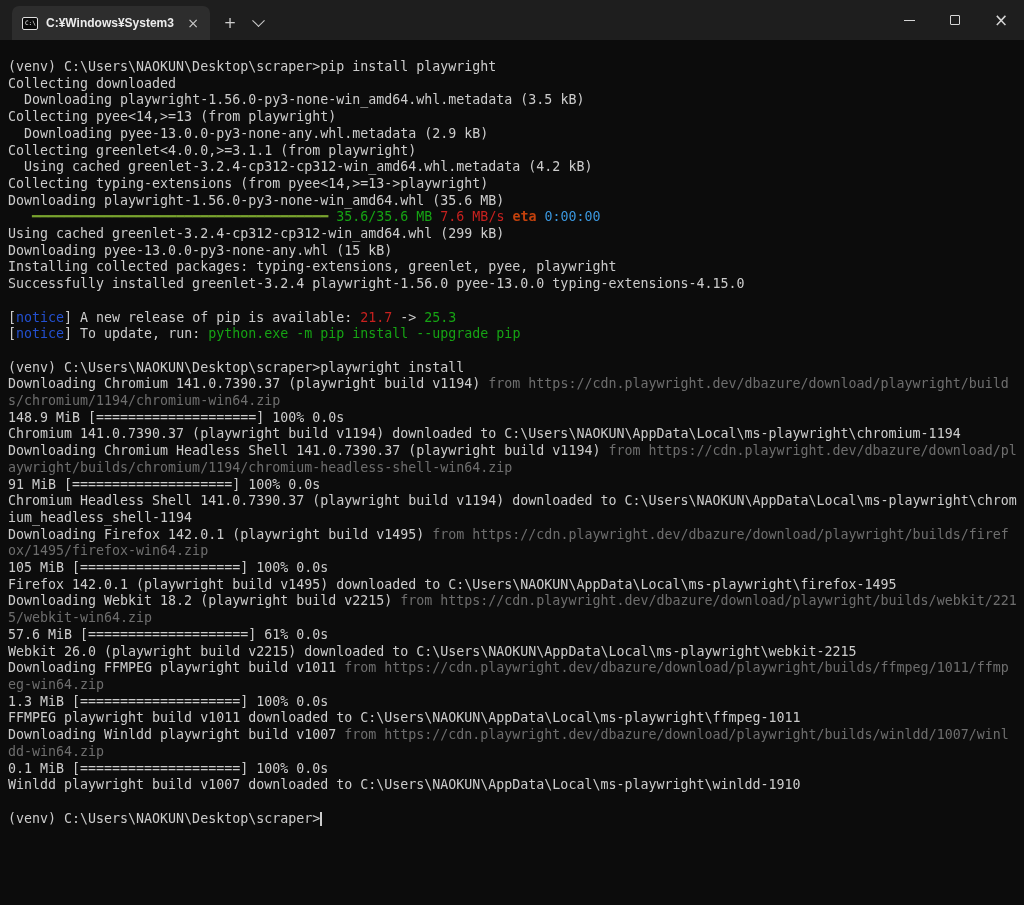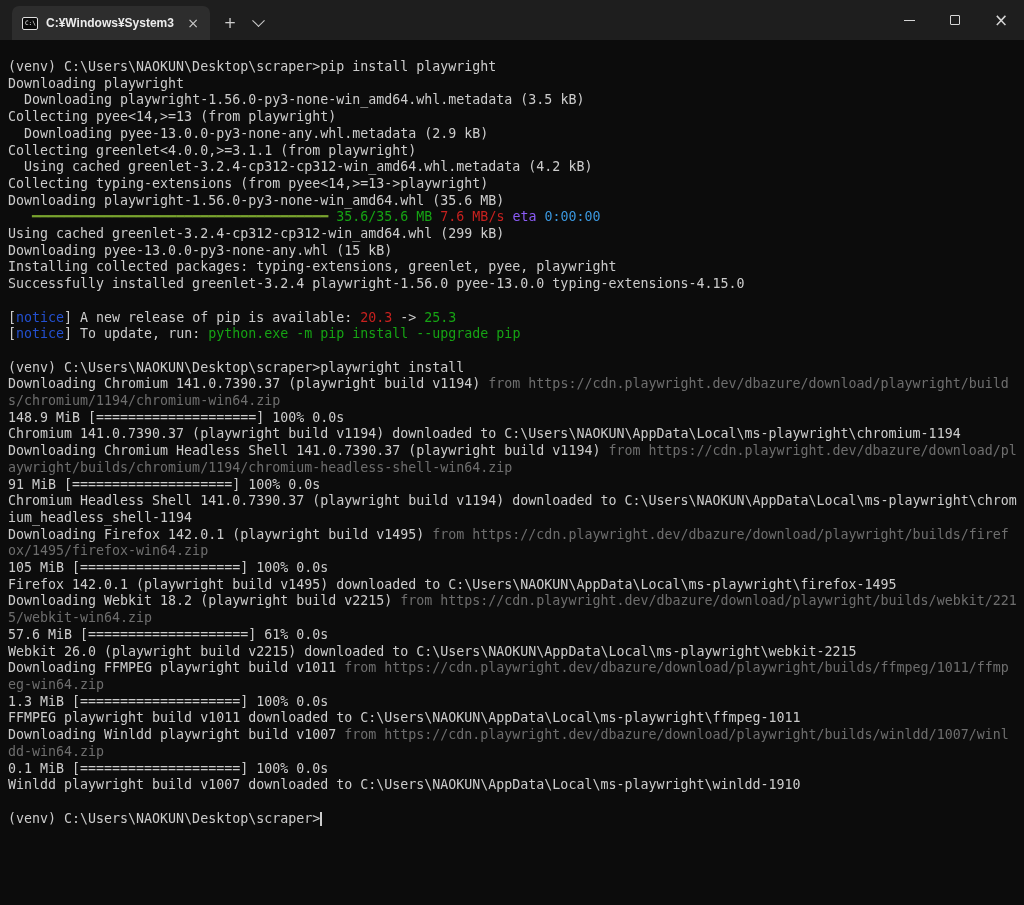--- a/index.html
+++ b/index.html
@@ -31,21 +31,21 @@
   .min-glyph{width:11px;height:1px;background:#d6d6d6;}
   .max-glyph{width:10px;height:10px;border:1px solid #d6d6d6;border-radius:1px;}
   .close-glyph{font-family:"DejaVu Sans",sans-serif;font-size:17px;line-height:17px;color:#d6d6d6;}
 
   
   .terminal{position:absolute;top:40px;left:0;right:0;bottom:0;background:var(--term-bg);
        padding:19px 8px 0 8px;color:var(--term-fg);font-size:13.3px;line-height:16.7px;}
   .row{width:126ch;white-space:pre-wrap;word-break:break-all;min-height:16.7px;}
   .g{color:var(--g)} .r{color:var(--r)} .c{color:var(--cy)} .b{color:var(--bl)}
   .gy{color:var(--gy)} .bar{color:var(--bargreen)}
-  .bd{color:#8b5cf6;font-weight:normal}
+  .bd{color:#c2410c;font-weight:bold}
   .cursor{display:inline-block;width:2px;height:14px;background:#cccccc;vertical-align:middle;}
 </style>
 </head>
 <body>
 
 <div class="titlebar">
   <div class="tab">
     <div class="cmd-icon">C:\</div>
     <div class="tab-title">C:¥Windows¥System32¥cmd.e</div>
     <div class="tab-close">×</div>
@@ -64,35 +64,35 @@
       <div class="max-glyph"></div>
     </div>
     <div class="win-btn">
       <div class="close-glyph">×</div>
     </div>
   </div>
 </div>
 
 <div class="terminal">
     <div class="row"><span>(venv) C:\Users\NAOKUN\Desktop\scraper&gt;pip install playwright</span></div>
-    <div class="row"><span>Downloading playwright</span></div>
+    <div class="row"><span>Collecting downloaded</span></div>
     <div class="row"><span>  Downloading playwright-1.56.0-py3-none-win_amd64.whl.metadata (3.5 kB)</span></div>
     <div class="row"><span>Collecting pyee&lt;14,&gt;=13 (from playwright)</span></div>
     <div class="row"><span>  Downloading pyee-13.0.0-py3-none-any.whl.metadata (2.9 kB)</span></div>
     <div class="row"><span>Collecting greenlet&lt;4.0.0,&gt;=3.1.1 (from playwright)</span></div>
     <div class="row"><span>  Using cached greenlet-3.2.4-cp312-cp312-win_amd64.whl.metadata (4.2 kB)</span></div>
     <div class="row"><span>Collecting typing-extensions (from pyee&lt;14,&gt;=13-&gt;playwright)</span></div>
     <div class="row"><span>Downloading playwright-1.56.0-py3-none-win_amd64.whl (35.6 MB)</span></div>
     <div class="row"><span>   </span><span class="bar">━━━━━━━━━━━━━━━━━━━━━━━━━━━━━━━━━━━━━</span><span> </span><span class="g">35.6/35.6 MB</span><span> </span><span class="r">7.6 MB/s</span><span> </span><span class="bd">eta</span><span> </span><span class="c">0:00:00</span></div>
     <div class="row"><span>Using cached greenlet-3.2.4-cp312-cp312-win_amd64.whl (299 kB)</span></div>
     <div class="row"><span>Downloading pyee-13.0.0-py3-none-any.whl (15 kB)</span></div>
     <div class="row"><span>Installing collected packages: typing-extensions, greenlet, pyee, playwright</span></div>
     <div class="row"><span>Successfully installed greenlet-3.2.4 playwright-1.56.0 pyee-13.0.0 typing-extensions-4.15.0</span></div>
     <div class="row"></div>
-    <div class="row"><span>[</span><span class="b">notice</span><span>] A new release of pip is available: </span><span class="r">20.3</span><span> -&gt; </span><span class="g">25.3</span></div>
+    <div class="row"><span>[</span><span class="b">notice</span><span>] A new release of pip is available: </span><span class="r">21.7</span><span> -&gt; </span><span class="g">25.3</span></div>
     <div class="row"><span>[</span><span class="b">notice</span><span>] To update, run: </span><span class="g">python.exe -m pip install --upgrade pip</span></div>
     <div class="row"></div>
     <div class="row"><span>(venv) C:\Users\NAOKUN\Desktop\scraper&gt;playwright install</span></div>
     <div class="row"><span>Downloading Chromium 141.0.7390.37 (playwright build v1194) </span><span class="gy">from https://cdn.playwright.dev/dbazure/download/playwright/builds/chromium/1194/chromium-win64.zip</span></div>
     <div class="row"><span>148.9 MiB [====================] 100% 0.0s</span></div>
     <div class="row"><span>Chromium 141.0.7390.37 (playwright build v1194) downloaded to C:\Users\NAOKUN\AppData\Local\ms-playwright\chromium-1194</span></div>
     <div class="row"><span>Downloading Chromium Headless Shell 141.0.7390.37 (playwright build v1194) </span><span class="gy">from https://cdn.playwright.dev/dbazure/download/playwright/builds/chromium/1194/chromium-headless-shell-win64.zip</span></div>
     <div class="row"><span>91 MiB [====================] 100% 0.0s</span></div>
     <div class="row"><span>Chromium Headless Shell 141.0.7390.37 (playwright build v1194) downloaded to C:\Users\NAOKUN\AppData\Local\ms-playwright\chromium_headless_shell-1194</span></div>
     <div class="row"><span>Downloading Firefox 142.0.1 (playwright build v1495) </span><span class="gy">from https://cdn.playwright.dev/dbazure/download/playwright/builds/firefox/1495/firefox-win64.zip</span></div>

